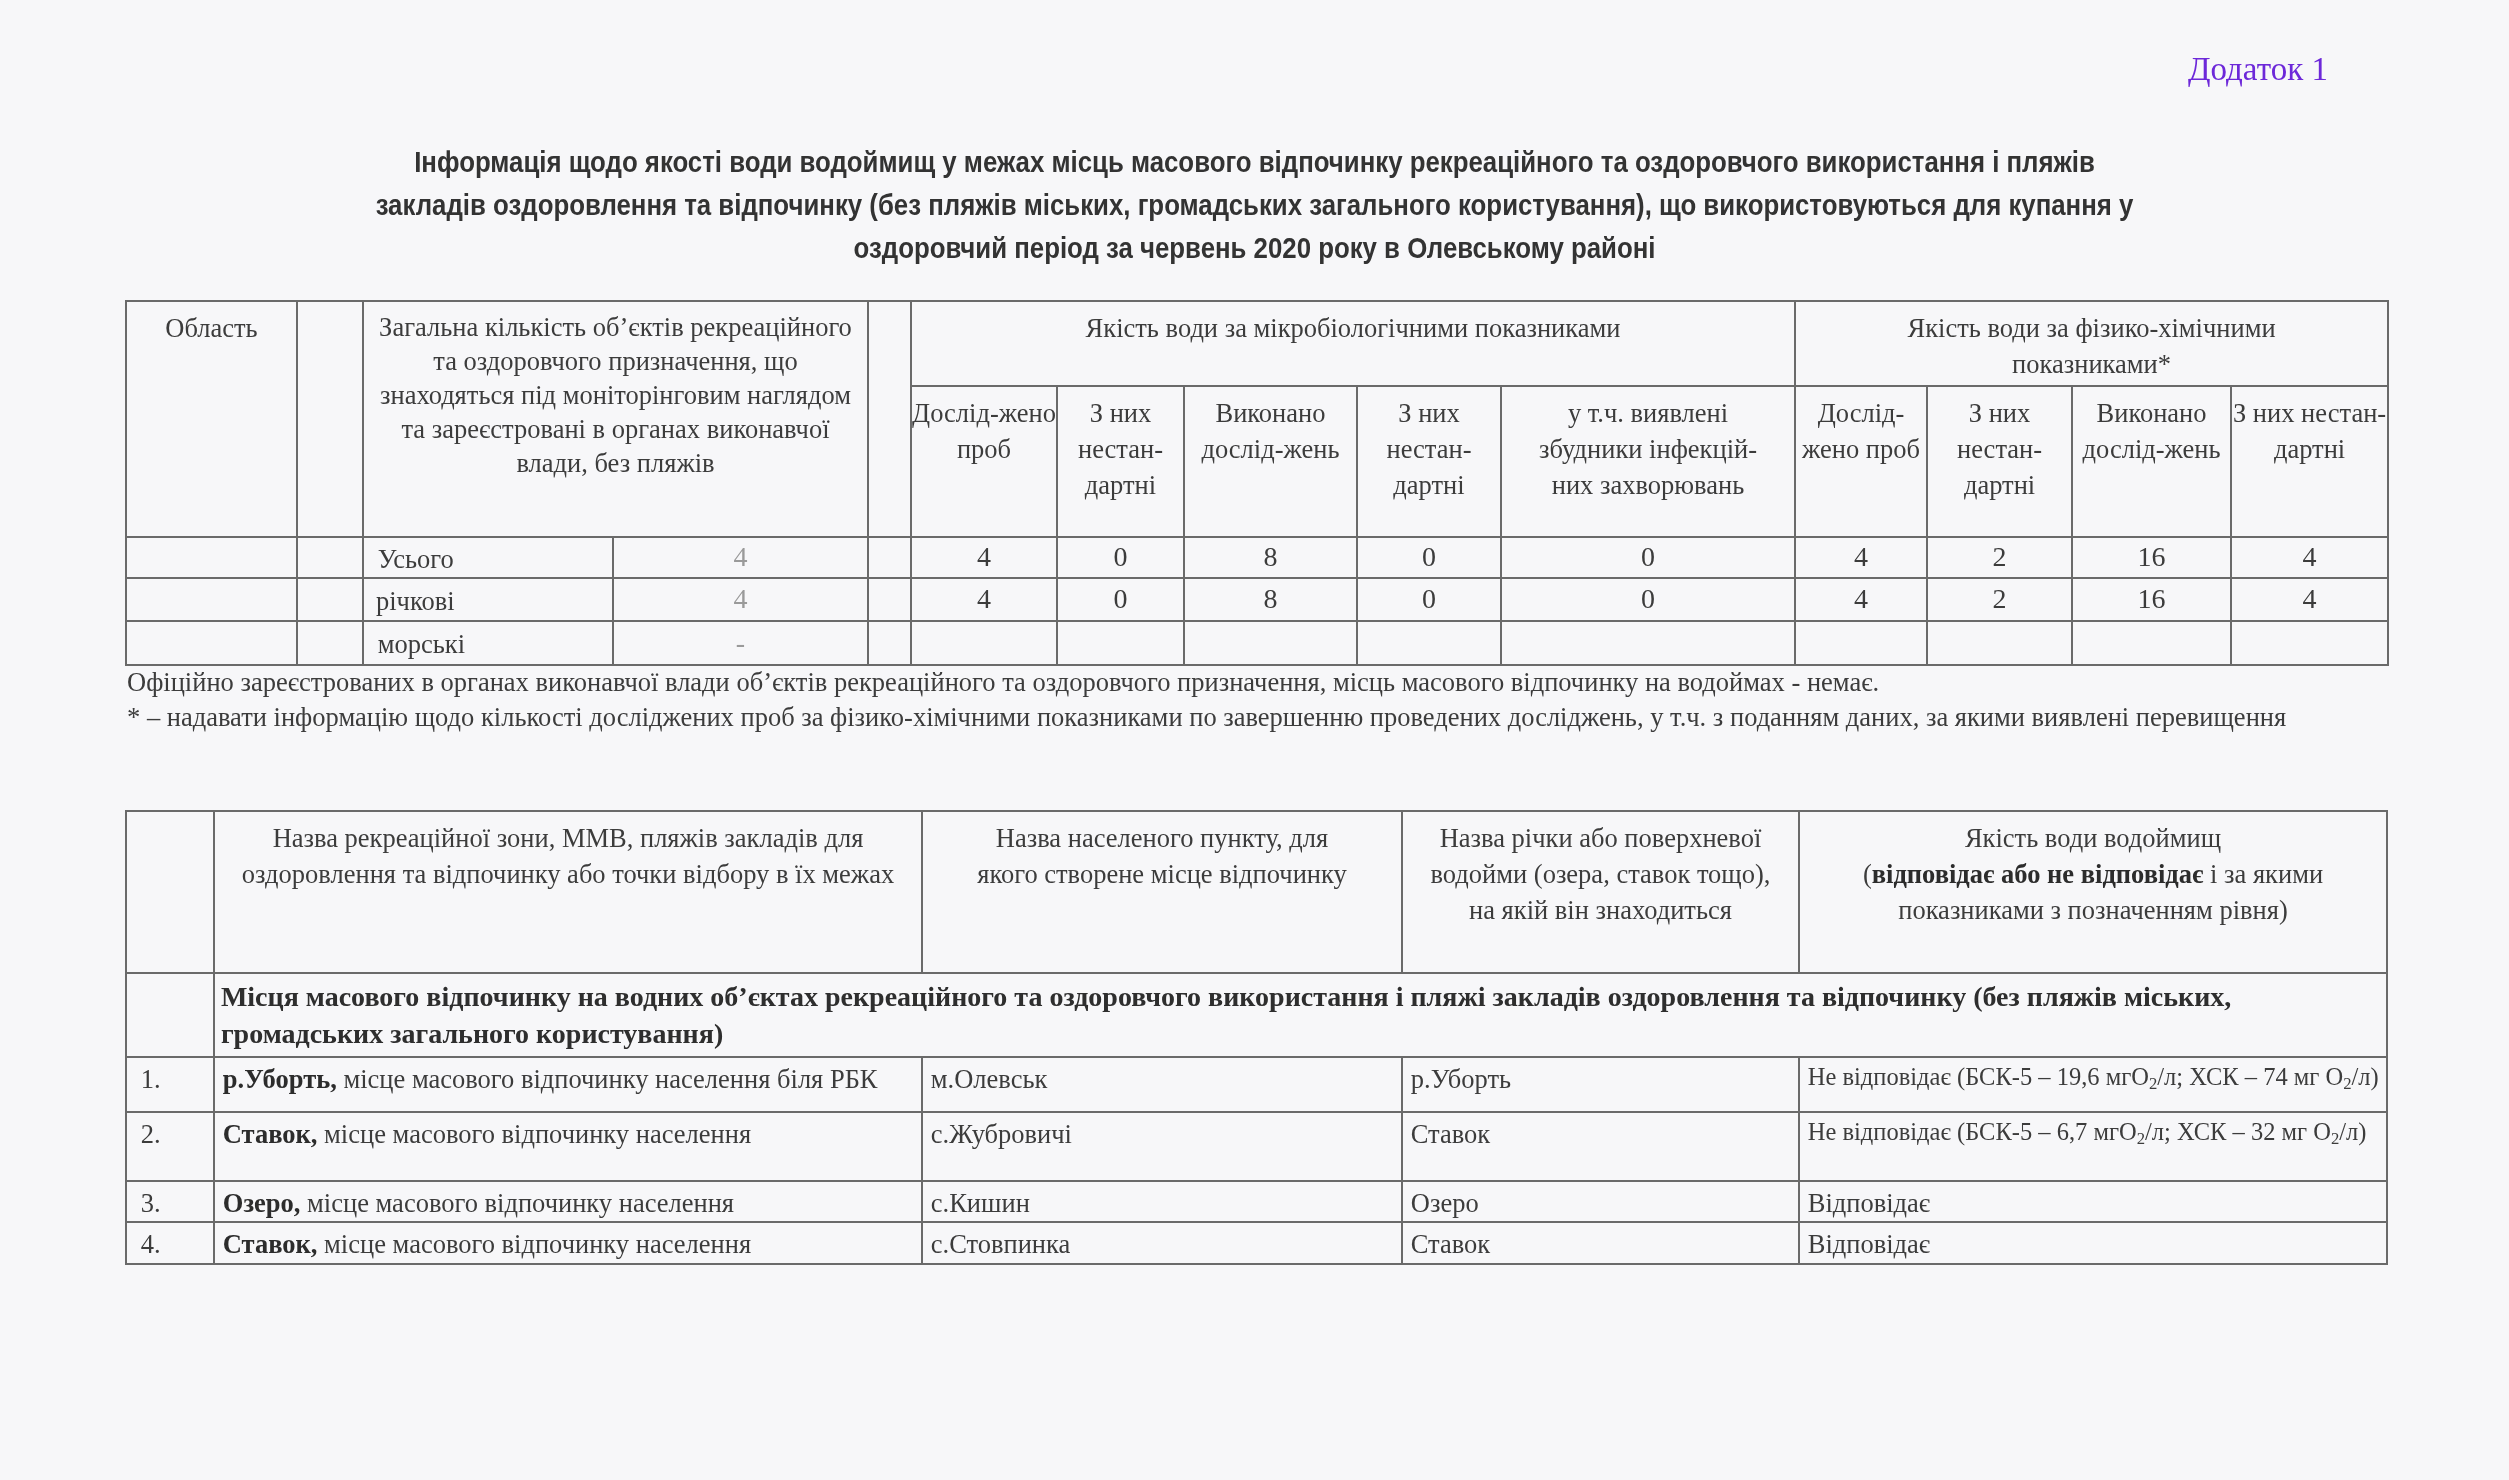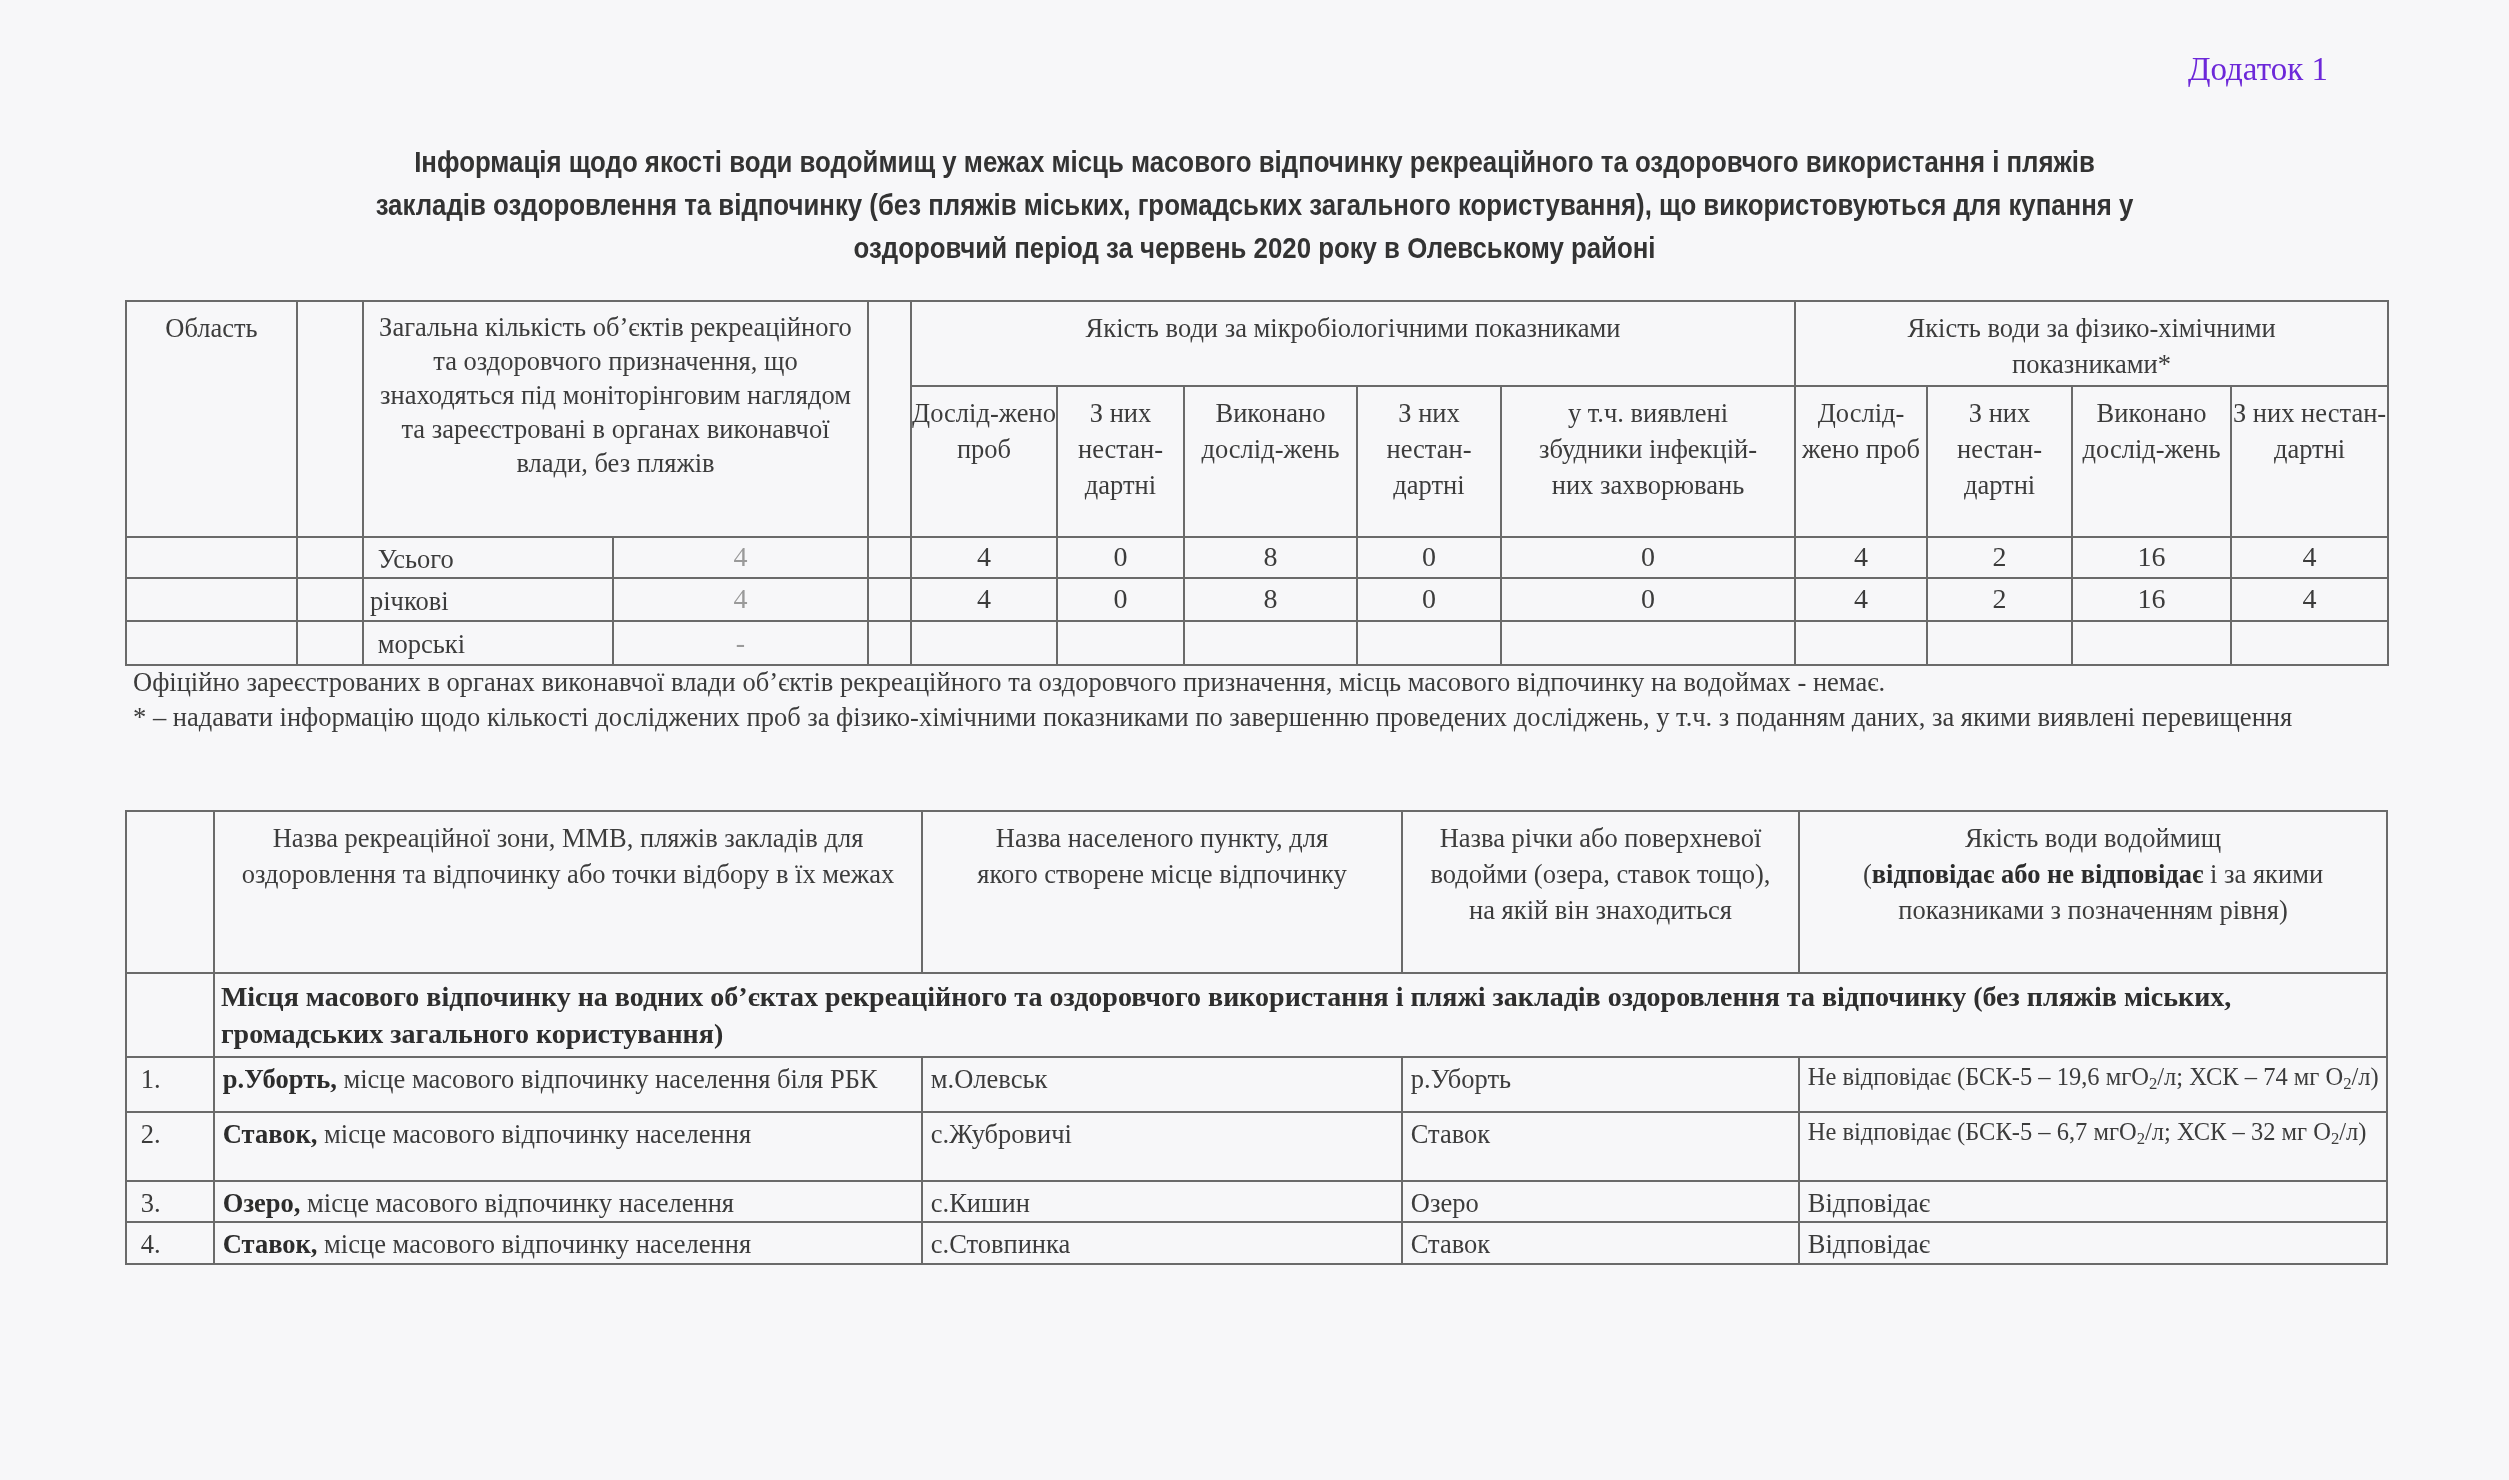--- a/index.html
+++ b/index.html
@@ -18,21 +18,21 @@
     transform:scaleX(0.86); transform-origin:center top;
   }
   table { border-collapse:collapse; position:absolute; table-layout:fixed; }
   td { border:2px solid #6a6a6a; vertical-align:top; padding:0; font-size:26.5px; line-height:36px; color:#3c3c3c; }
   .c { text-align:center; }
   .num { text-align:center; vertical-align:middle; font-size:28px; }
   .faint { color:#9a9a9a; }
   .t1 { left:125px; top:300px; width:2261px; }
   .t2 { left:125px; top:810px; width:2261px; }
   .hdrpad { padding-top:7.8px; }
-  .note { left:133px; font-size:26.5px; line-height:35px; color:#3c3c3c; width:2264px; }
+  .note { left:127px; font-size:26.5px; line-height:35px; color:#3c3c3c; width:2264px; }
   .just { text-align:justify; text-align-last:left; }
   b.strong { color:#2c2c2c; }
   .section { font-weight:bold; font-size:28px; line-height:37px; padding:3.9px 5.9px 0 5.9px; color:#2e2e2e; }
   .cell { padding:2.9px 5.9px 0 7.8px; }
   sub { font-size:16.7px; vertical-align:-3.9px; line-height:0; }
 </style>
 </head>
 <body>
 
 <div class="abs appendix">Додаток 1</div>
@@ -92,21 +92,21 @@
     <td class="num">0</td>
     <td class="num">0</td>
     <td class="num">4</td>
     <td class="num">2</td>
     <td class="num">16</td>
     <td class="num">4</td>
   </tr>
   <tr style="height:43px">
     <td></td>
         <td></td>
-    <td class="cell" style="padding-left:6px;vertical-align:middle">річкові</td>
+    <td class="cell" style="padding-left:12px;vertical-align:middle">річкові</td>
     <td class="num faint">4</td>
     <td></td>
     <td class="num">4</td>
     <td class="num">0</td>
     <td class="num">8</td>
     <td class="num">0</td>
     <td class="num">0</td>
     <td class="num">4</td>
     <td class="num">2</td>
     <td class="num">16</td>

